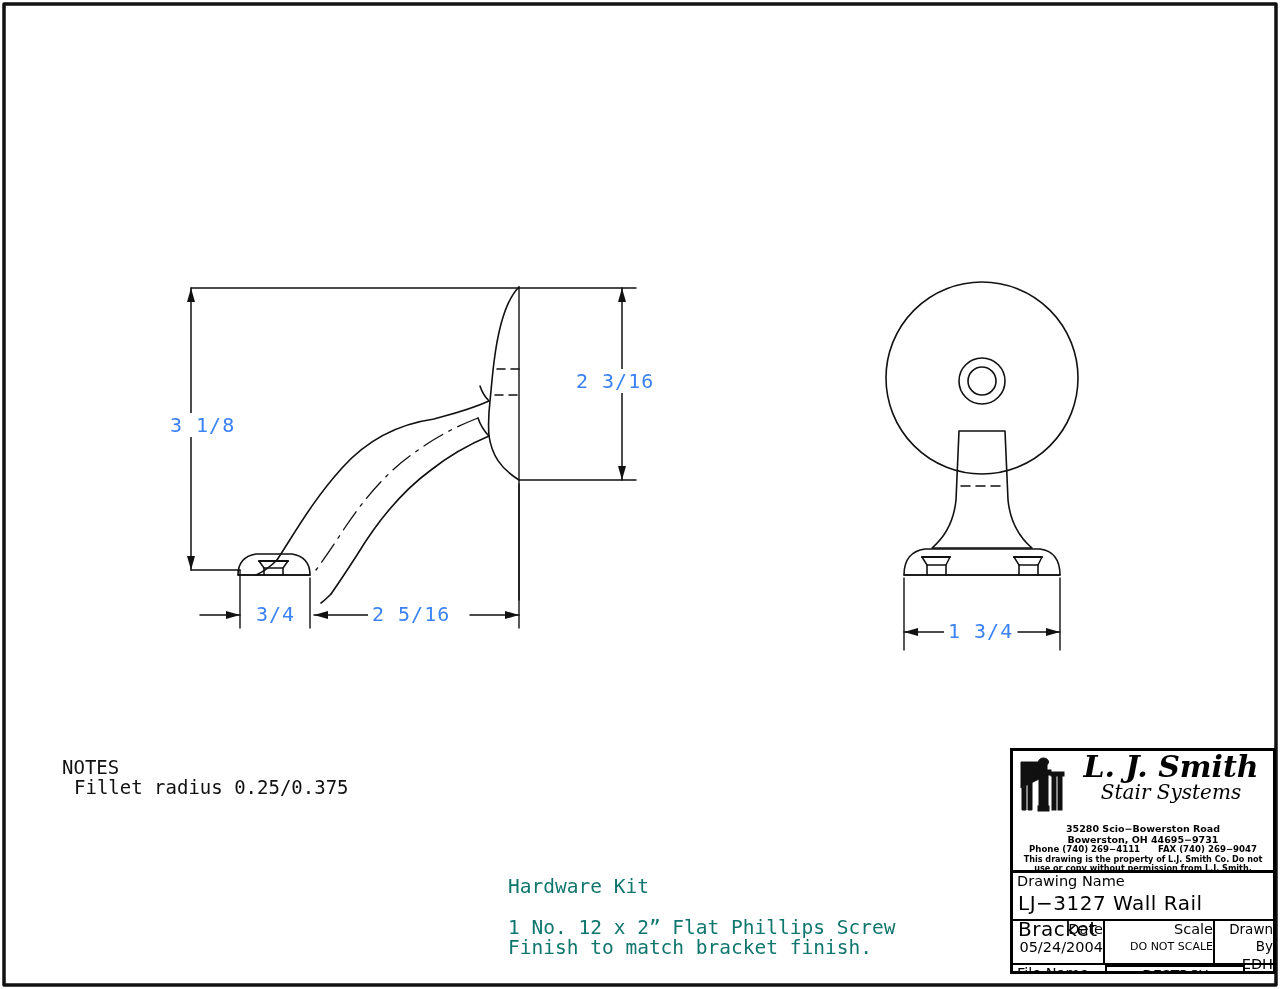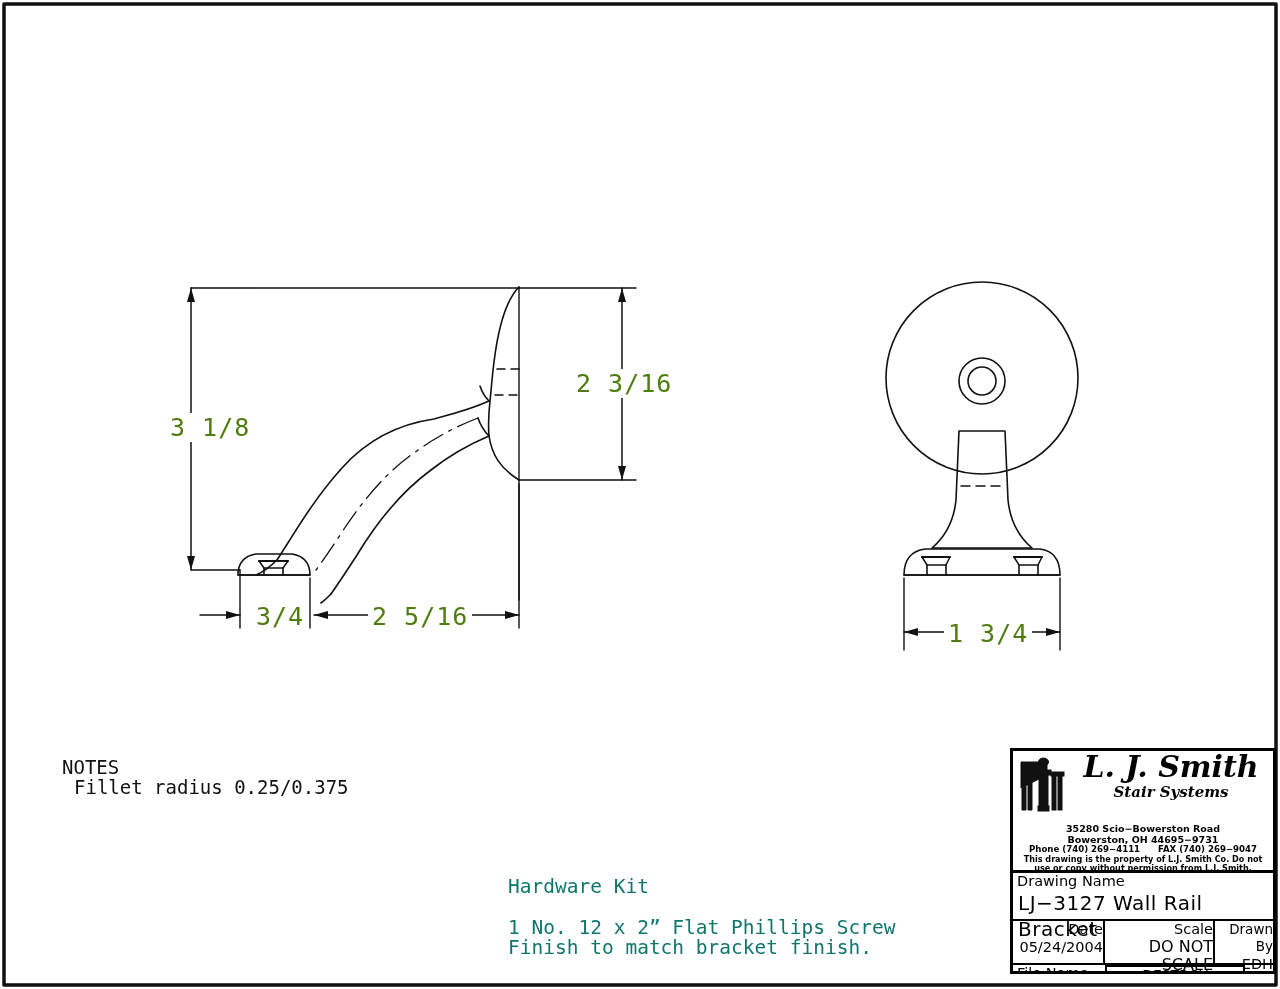--- a/index.html
+++ b/index.html
@@ -10,23 +10,23 @@
   }
   #sheet{
     position:absolute;left:0;top:0;width:1280px;height:989px;
   }
   .svg-layer{position:absolute;left:0;top:0;width:1280px;height:989px;}
 
   
   .dim-text{
     position:absolute;
     font-family:"DejaVu Sans Mono","Liberation Mono",monospace;
-    font-size:25px;
+    font-size:20px;
     letter-spacing:1px;
-    color:#4d7c0f;
+    color:#3b82f6;
     white-space:nowrap;
     background:#fff;
     padding:0 4px;
   }
   .note-text{
     position:absolute;
     font-family:"DejaVu Sans Mono","Liberation Mono",monospace;
     font-size:19px;
     color:#111;
     white-space:pre;
@@ -69,22 +69,22 @@
   }
   .logo-l1{
     font-family:"DejaVu Serif","Liberation Serif",serif;
     font-style:italic;font-weight:bold;
     font-size:30px;line-height:30px;
     letter-spacing:0px;
     -webkit-text-stroke:0px;
   }
   .logo-l2{
     font-family:"DejaVu Serif","Liberation Serif",serif;
-    font-style:italic;font-weight:bold;
-    font-size:15px;line-height:21px;
+    font-style:italic;font-weight:normal;
+    font-size:20px;line-height:21px;
   }
   .addr{
     text-align:center;
     font-family:"DejaVu Sans",sans-serif;
     font-weight:bold;
     font-size:9.5px;
     line-height:10.5px;
     margin-top:0px;
   }
   .addr .sm{font-size:8.6px;line-height:9.6px;}
@@ -104,21 +104,21 @@
   }
   #row-name{height:48px;}
   #dwg-name-value{
     font-size:20px;line-height:26px;letter-spacing:.5px;padding-left:5px;
   }
   #row-dsd{height:44px;display:flex;text-align:right;}
   #cell-date{width:92px;border-right:2px solid #000;box-sizing:border-box;}
   #cell-scale{width:110px;border-right:2px solid #000;box-sizing:border-box;}
   #cell-drawn{flex:1;box-sizing:border-box;}
   #cell-drawn .tb-label{font-size:13.5px;}
-  #cell-scale .tb-value{font-size:16px;}
+  #cell-scale .tb-value{font-size:11px;}
   #row-file{height:auto;display:flex;border-bottom:none;}
   #cell-file{width:92px;box-sizing:border-box;}
   #cell-destroy{flex:1;box-sizing:border-box;position:relative;}
   #destroy-box{
     border:2px solid #000;border-right:2px solid #000;
     box-sizing:border-box;height:21px;
     font-family:"DejaVu Sans","Liberation Sans",sans-serif;
     font-size:14px;line-height:17px;text-align:center;
     margin-right:28px;
   }

